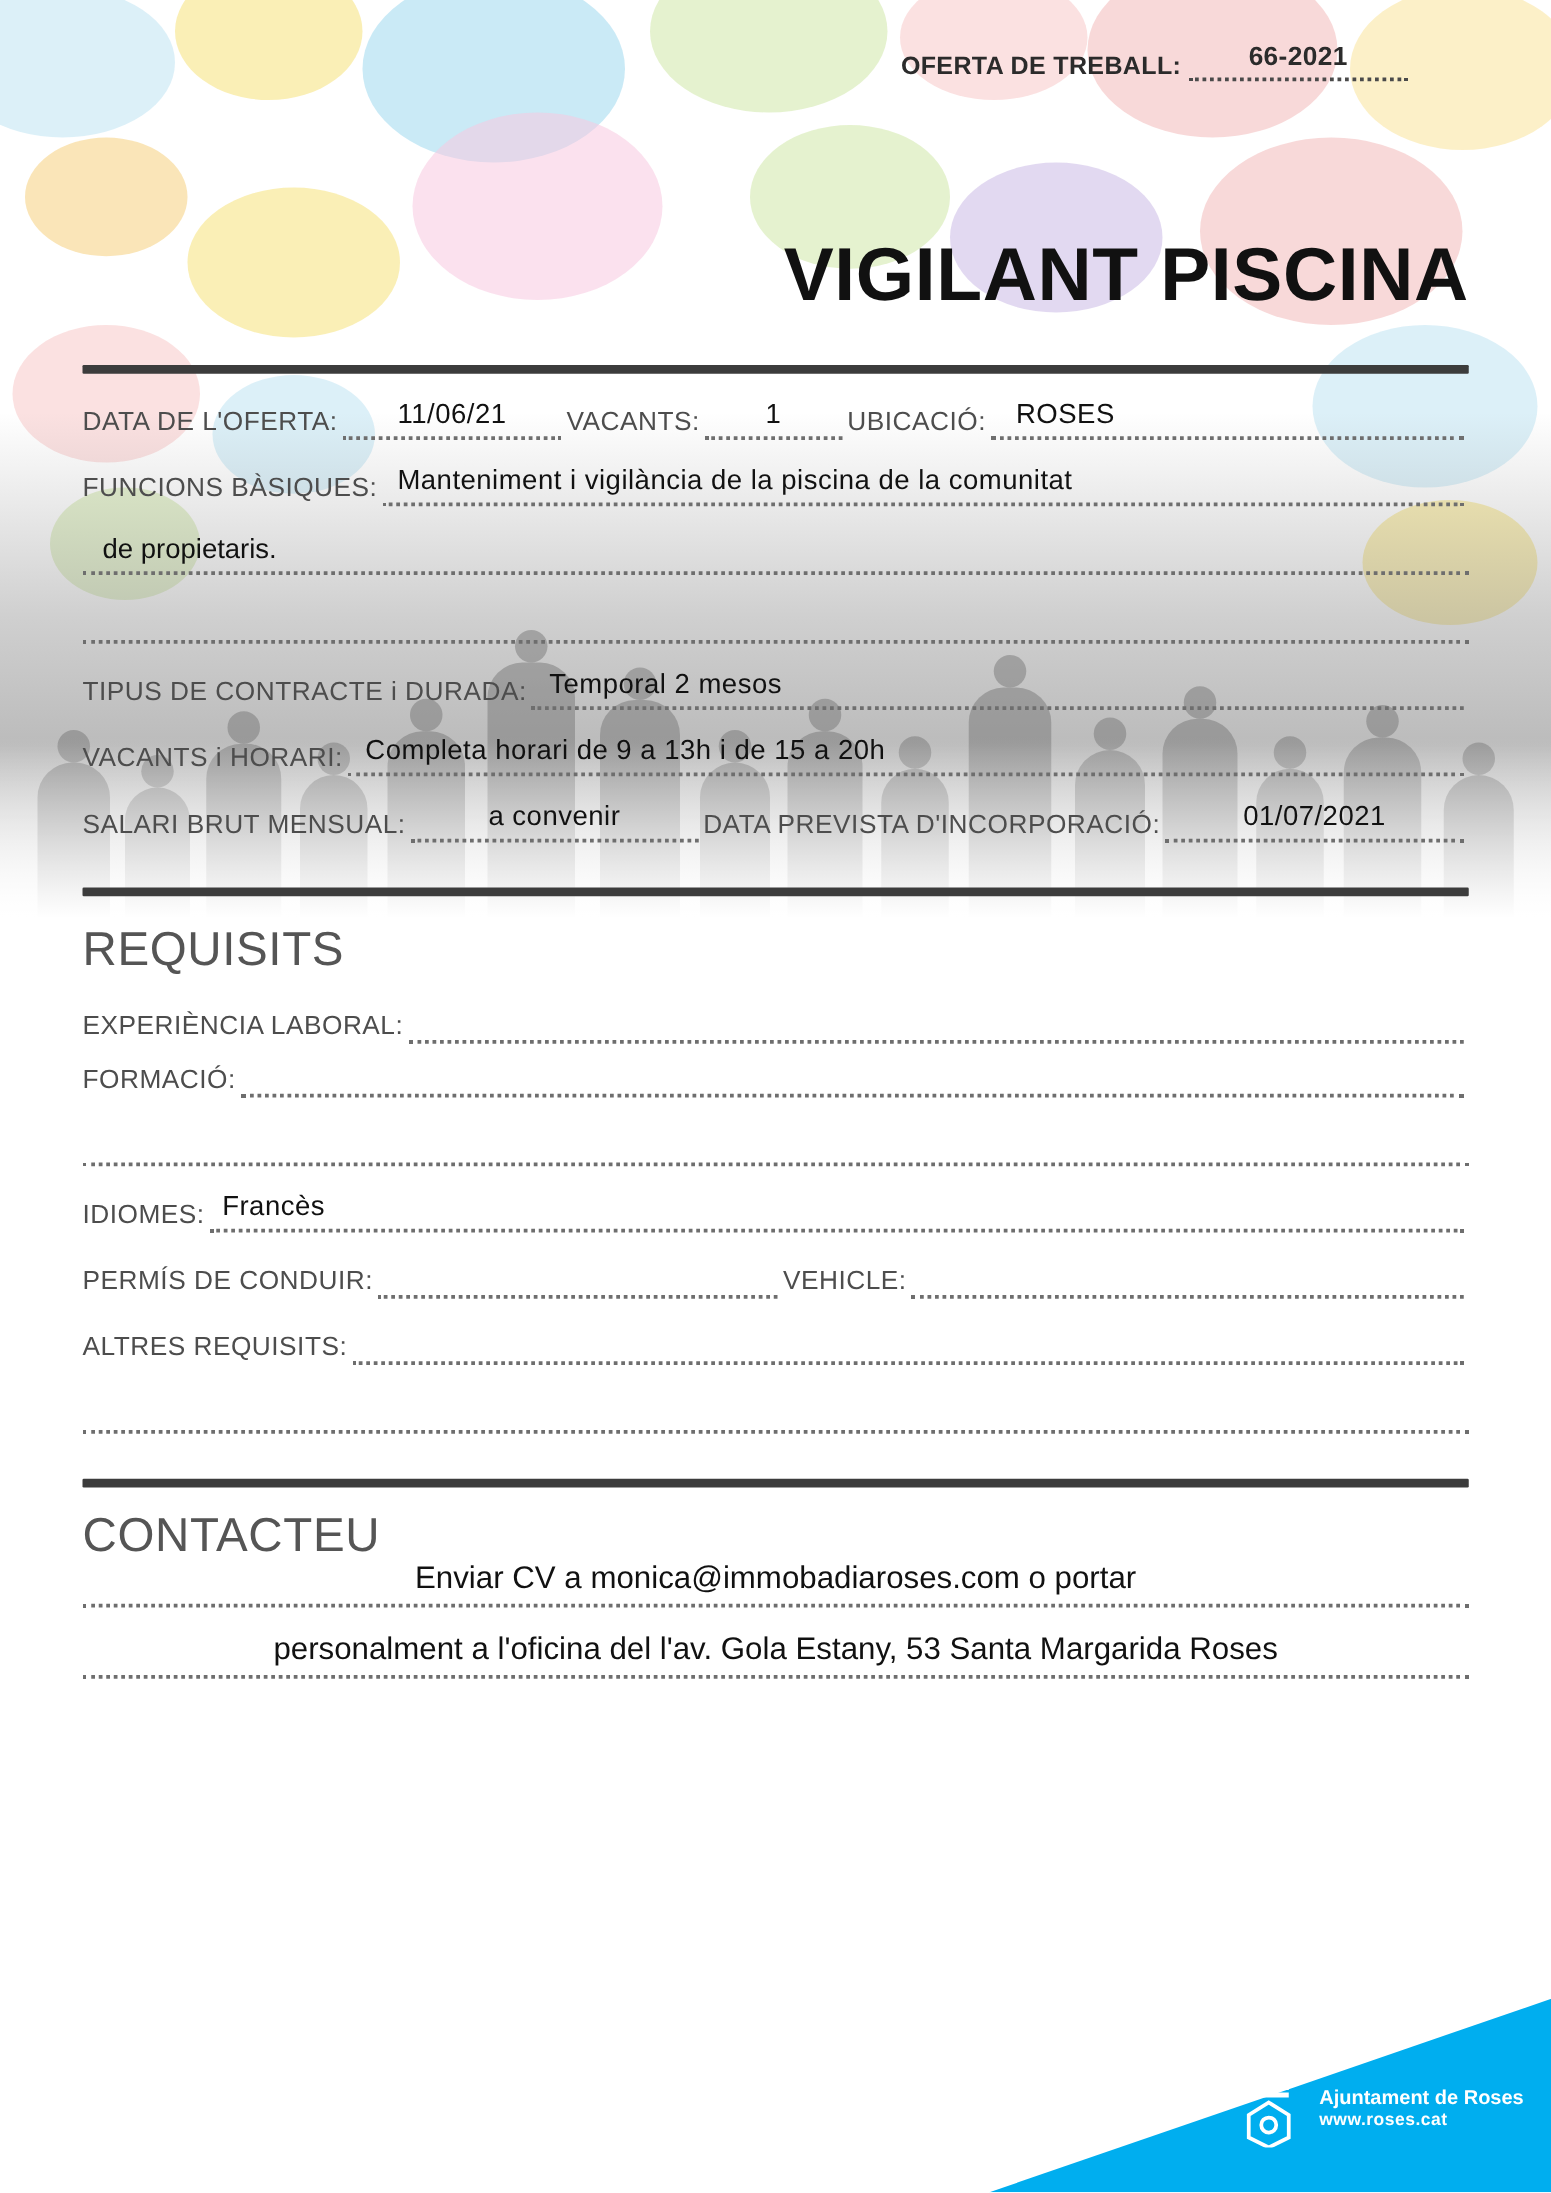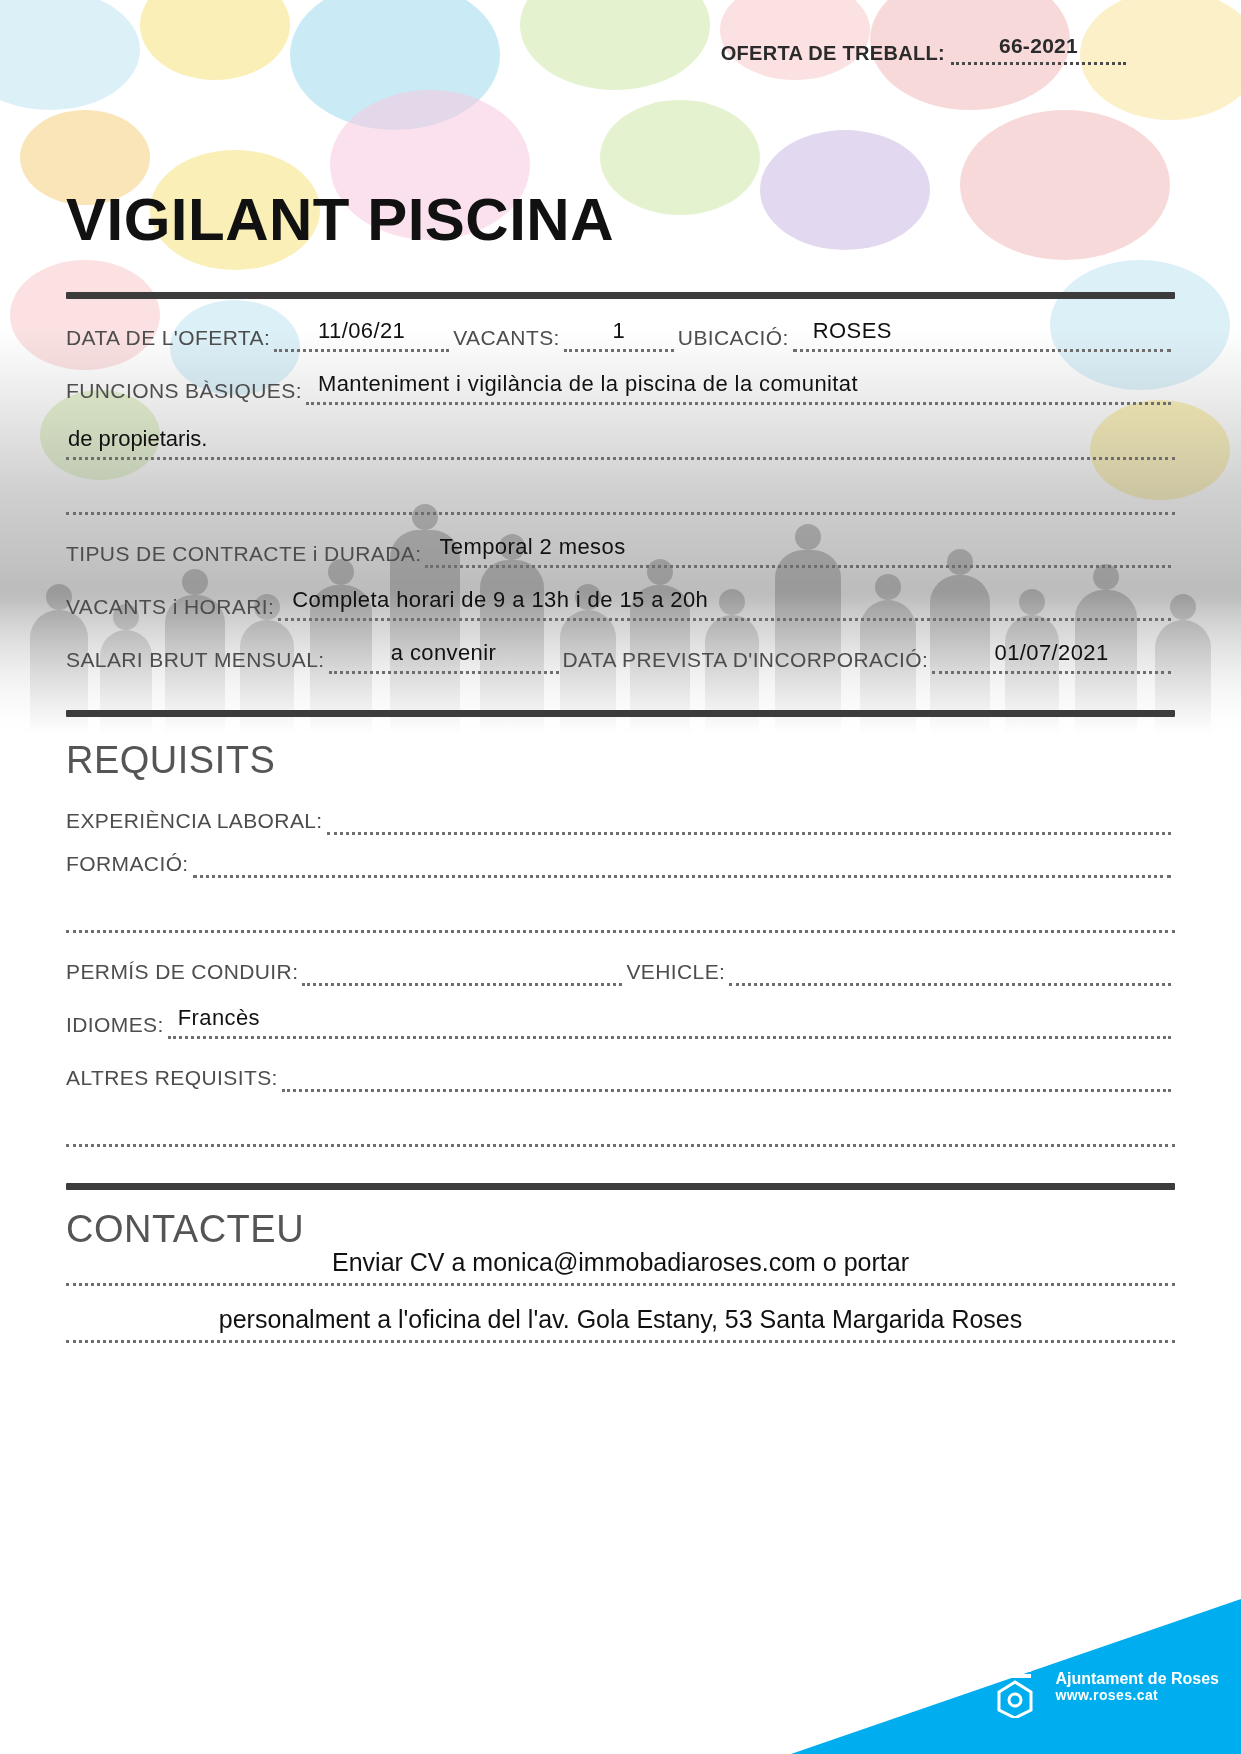--- a/index.html
+++ b/index.html
@@ -55,21 +55,21 @@
     flex:0 0 auto;
     position:relative;
     height:22px;
   }
   .oferta-num{
     position:absolute;left:50%;transform:translateX(-50%);
     bottom:4px;white-space:nowrap;font-size:21px;font-weight:bold;
   }
 
   .title{
-    text-align:left;
+    text-align:right;
     font-size:60px;
     font-weight:bold;
     letter-spacing:.5px;
     margin:0;
     padding-top:185px;
     color:#111;
   }
 
   .rule{
     height:7px;background:#3c3c3c;margin-top:38px;border-radius:1px;
@@ -95,21 +95,21 @@
     font-size:22px;font-weight:normal;color:#111;
     white-space:nowrap;
   }
   .val.left{text-align:left;left:6px;right:auto;}
 
   .fullline{
     position:relative;height:26px;
     border-bottom:3px dotted #6e6e6e;
     margin-top:26px;
   }
-  .fullline .val{text-align:center;left:2px;right:auto;}
+  .fullline .val{text-align:center;left:16px;right:auto;}
 
   h2.section{
     font-size:38px;font-weight:normal;color:#555;
     margin:22px 0 26px 0;letter-spacing:.5px;
   }
 
   
   .contact-wrap{position:relative;}
   .contact-head{
     font-size:38px;color:#555;margin:18px 0 0 0;font-weight:normal;letter-spacing:.5px;
@@ -268,34 +268,34 @@
     <span class="lab">FORMACIÓ:</span>
     <span class="fill">
       <span class="val left" style="left:10px;"></span>
     </span>
   </div>
   <div class="fullline">
     <span class="val"></span>
   </div>
 
   <div class="frow">
+    <span class="lab">IDIOMES:</span>
+    <span class="fill">
+      <span class="val left" style="left:10px;">Francès</span>
+    </span>
+  </div>
+
+  <div class="frow">
     <span class="lab">PERMÍS DE CONDUIR:</span>
     <span class="fill" style="flex:0 0 320px;">
       <span class="val"></span>
     </span>
     <span class="lab">VEHICLE:</span>
     <span class="fill">
       <span class="val"></span>
-    </span>
-  </div>
-
-  <div class="frow">
-    <span class="lab">IDIOMES:</span>
-    <span class="fill">
-      <span class="val left" style="left:10px;">Francès</span>
     </span>
   </div>
 
   <div class="frow">
     <span class="lab">ALTRES REQUISITS:</span>
     <span class="fill">
       <span class="val left" style="left:10px;"></span>
     </span>
   </div>
   <div class="fullline">

